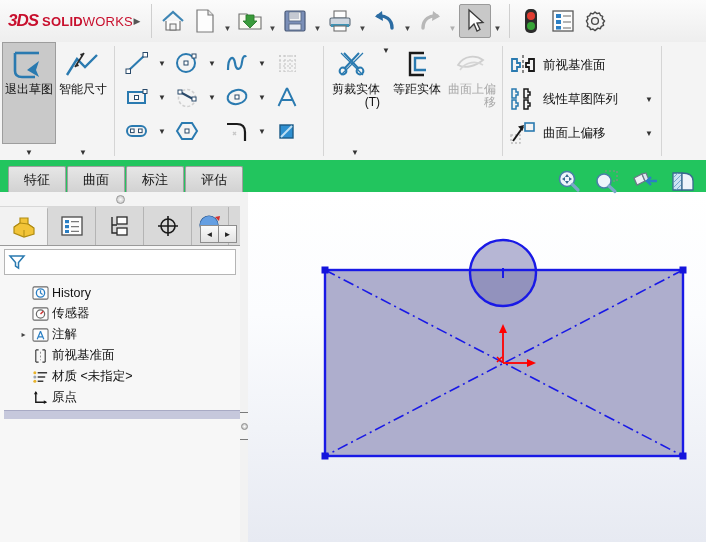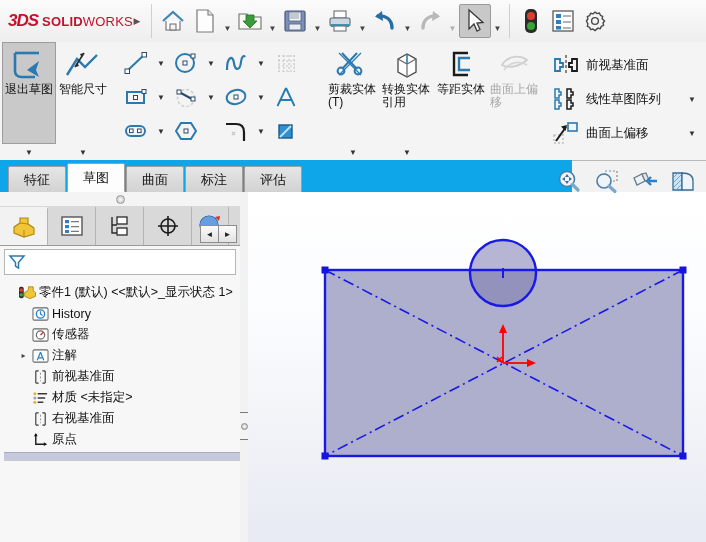--- a/index.html
+++ b/index.html
@@ -50,21 +50,21 @@
   .rgroup{display:flex;align-items:stretch;padding:0 2px;}
   .rsep{width:1px;background:#d5d5d5;margin:4px 2px;}
 
   .bigbtn{
     width:52px;display:flex;flex-direction:column;align-items:center;
     padding-top:4px;border:1px solid transparent;
   }
   .bigbtn.active{background:#c9c9c9;border:1px solid #9d9d9d;}
   .bigbtn .ico{height:36px;display:flex;align-items:center;justify-content:center;}
   .bigbtn .lbl{
-    font-size:12px;line-height:13px;text-align:left;color:#111;
+    font-size:12px;line-height:13px;text-align:right;color:#111;
     word-break:break-all;padding:0 1px;
   }
   .bigbtn .lbl.dim{color:#a8a8a8;}
 
   .smallcol{display:flex;flex-direction:column;justify-content:flex-start;padding-top:4px;}
   .srow{display:flex;align-items:center;height:34px;}
   .sico{
     width:34px;height:32px;display:flex;align-items:center;justify-content:center;
     border:1px solid transparent;
   }
@@ -79,22 +79,22 @@
   .lcaret.blank{visibility:hidden;}
 
   .bigcol{display:flex;flex-direction:column;align-items:center;}
   .caretbar{
     width:100%;display:flex;align-items:center;justify-content:center;
     font-size:8px;color:#333;height:16px;
   }
 
   
   .tabs{
-    position:absolute;left:0;top:160px;width:572px;height:32px;
-    background:#0ea5e9;display:flex;align-items:flex-end;
+    position:absolute;left:0;top:160px;width:706px;height:32px;
+    background:#22c55e;display:flex;align-items:flex-end;
     border-bottom:1px solid #9f9f9f;
   }
   .tab{
     height:25px;line-height:25px;padding:0 15px;margin-right:1px;
     background:linear-gradient(#e6e6e6,#d2d2d2);
     border:1px solid #9f9f9f;border-bottom:none;
     font-size:13px;color:#111;border-radius:2px 2px 0 0;
   }
   .tab.active{
     background:#fdfdfd;height:27px;line-height:27px;
@@ -451,30 +451,20 @@
               <circle cx="6" cy="22" r="3.4" fill="none" stroke="#2a7ab0" stroke-width="2"></circle>
               <circle cx="23" cy="22" r="3.4" fill="none" stroke="#2a7ab0" stroke-width="2"></circle>
             </svg>
           </div>
           <div class="lbl">剪裁实体(T)</div>
         </div>
         <div class="caretbar">▼</div>
       </div>
 
       <div class="bigcol">
-        <div class="bigbtn" style="height:96px">
-          <div class="ico">
-            <svg width="34" height="32" viewBox="0 0 34 32">
-              <path d="M8 10 L17 5 L26 10 L26 23 L17 28 L8 23 Z" fill="#fdfdfd" stroke="#4a4a4a" stroke-width="1.3"></path>
-              <path d="M8 10 L17 15 L26 10 M17 15 L17 28" fill="none" stroke="#6a6a6a" stroke-width="1.2"></path>
-              <path d="M17 5 L17 15" stroke="#2a7ab0" stroke-width="1.6"></path>
-            </svg>
-          </div>
-          <div class="lbl">转换实体引用</div>
-        </div>
         <div class="caretbar">▼</div>
       </div>
 
       <div class="bigcol">
         <div class="bigbtn" style="height:96px">
           <div class="ico">
             <svg width="34" height="32" viewBox="0 0 34 32">
               <path d="M24 4 H10 V26 H24" fill="none" stroke="#1a1a1a" stroke-width="2.4"></path>
               <path d="M26 9 H15 V21 H26" fill="none" stroke="#2a7ab0" stroke-width="2.4"></path>
             </svg>
@@ -542,21 +532,20 @@
       </div>
     </div>
 
     <div class="rsep"></div>
 
   </div>
 
   <div class="tabs">
     <div style="width:8px"></div>
     <div class="tab">特征</div>
-    <div class="tab active">草图</div>
     <div class="tab">曲面</div>
     <div class="tab">标注</div>
     <div class="tab">评估</div>
   </div>
 
   <div class="leftpanel">
     <div class="panelgrip">
       <div class="dot"></div>
     </div>
 
@@ -603,32 +592,20 @@
     </div>
 
     <div class="filterbar">
       <svg width="18" height="18" viewBox="0 0 18 18">
         <path d="M2 3 H16 L10.5 9.5 V15 L7.5 13 V9.5 Z" fill="none" stroke="#2a7ab0" stroke-width="1.5"></path>
       </svg>
     </div>
 
     <div class="tree">
 
-      <div class="tnode">
-        <span class="exp blank">▸</span>
-        <span class="tico">
-          <svg width="17" height="17" viewBox="0 0 18 18">
-            <rect x="0" y="3" width="5" height="12" rx="2" fill="#2b2b2b"></rect>
-            <circle cx="2.4" cy="6.5" r="1.9" fill="#e03c31"></circle>
-            <circle cx="2.4" cy="11.5" r="1.9" fill="#36a336"></circle>
-            <path d="M6 9 L10 6.5 L10 3 L15 3 L15 7 L17.5 9 L17.5 13 L11.5 15.5 L6 13 Z" fill="#f2c438" stroke="#a8850f" stroke-width=".9"></path>
-          </svg>
-        </span>
-        <span class="tlabel">零件1 (默认) &lt;&lt;默认&gt;_显示状态 1&gt;</span>
-      </div>
 
       <div class="tnode indent1">
         <span class="exp blank">▸</span>
         <span class="tico">
           <svg width="17" height="16" viewBox="0 0 18 17">
             <rect x="1" y="2" width="16" height="13" rx="1.5" fill="#fdfdfd" stroke="#6a6a6a" stroke-width="1.1"></rect>
             <circle cx="9" cy="8.5" r="4.4" fill="none" stroke="#2b7fc4" stroke-width="1.4"></circle>
             <path d="M9 5.6 V8.5 L11.2 10" stroke="#2b7fc4" stroke-width="1.3" fill="none"></path>
           </svg>
         </span>
@@ -677,31 +654,20 @@
             <circle cx="3" cy="4" r="1.6" fill="#e8b32a"></circle>
             <circle cx="3" cy="8.5" r="1.6" fill="#9aa2ad"></circle>
             <circle cx="3" cy="13" r="1.6" fill="#e8b32a"></circle>
             <path d="M6 4 H16 M6 8.5 H14 M6 13 H12" stroke="#3a3a3a" stroke-width="1.4"></path>
           </svg>
         </span>
         <span class="tlabel">材质 &lt;未指定&gt;</span>
       </div>
 
 
-      <div class="tnode indent1">
-        <span class="exp blank">▸</span>
-        <span class="tico">
-          <svg width="17" height="16" viewBox="0 0 18 17">
-            <path d="M4 2 L4 15 M14 2 L14 15" stroke="#3a3a3a" stroke-width="1.2"></path>
-            <path d="M4 2 H7 M11 2 H14 M4 15 H7 M11 15 H14" stroke="#3a3a3a" stroke-width="1.2"></path>
-            <path d="M9 4 V13" stroke="#8a8a8a" stroke-width="1" stroke-dasharray="2 2"></path>
-          </svg>
-        </span>
-        <span class="tlabel">右视基准面</span>
-      </div>
 
       <div class="tnode indent1">
         <span class="exp blank">▸</span>
         <span class="tico">
           <svg width="17" height="16" viewBox="0 0 18 17">
             <path d="M4 2 V13 H15" fill="none" stroke="#1a1a1a" stroke-width="1.5"></path>
             <path d="M4 1 l-2 3.5 h4 z" fill="#1a1a1a"></path>
             <path d="M16 13 l-3.5 -2 v4 z" fill="#1a1a1a"></path>
           </svg>
         </span>

